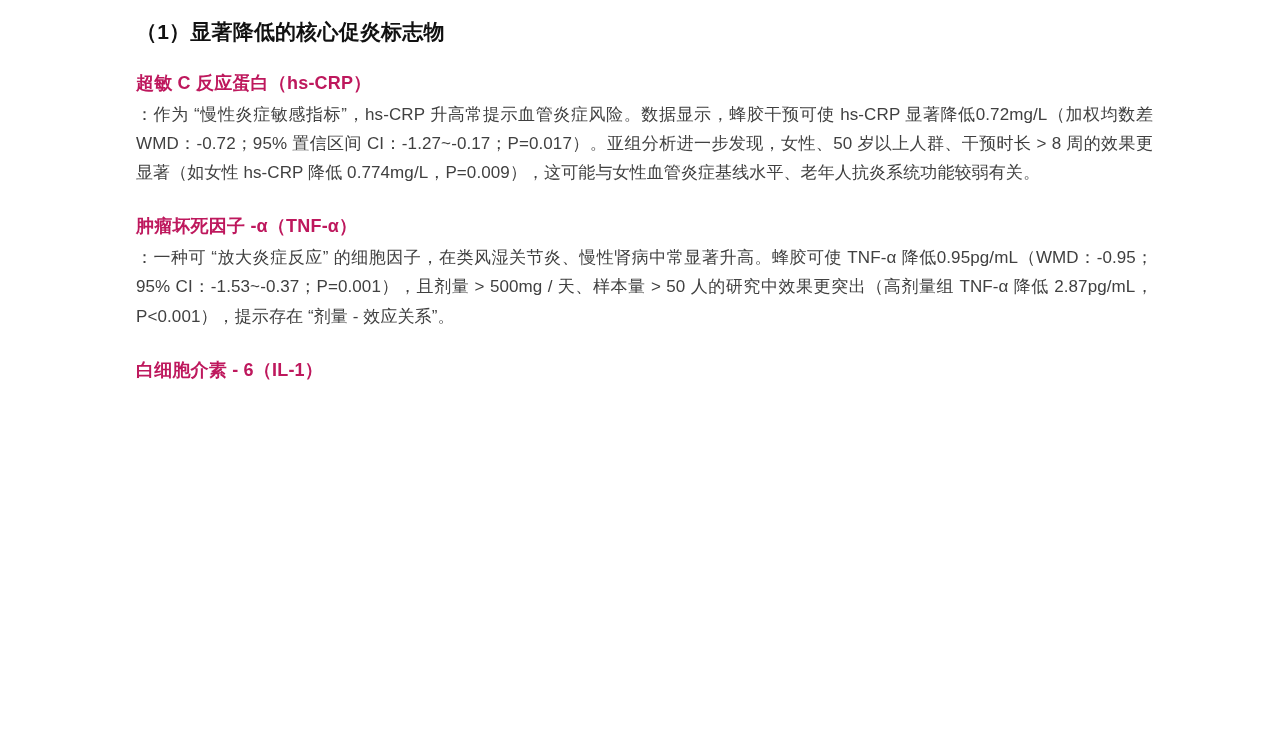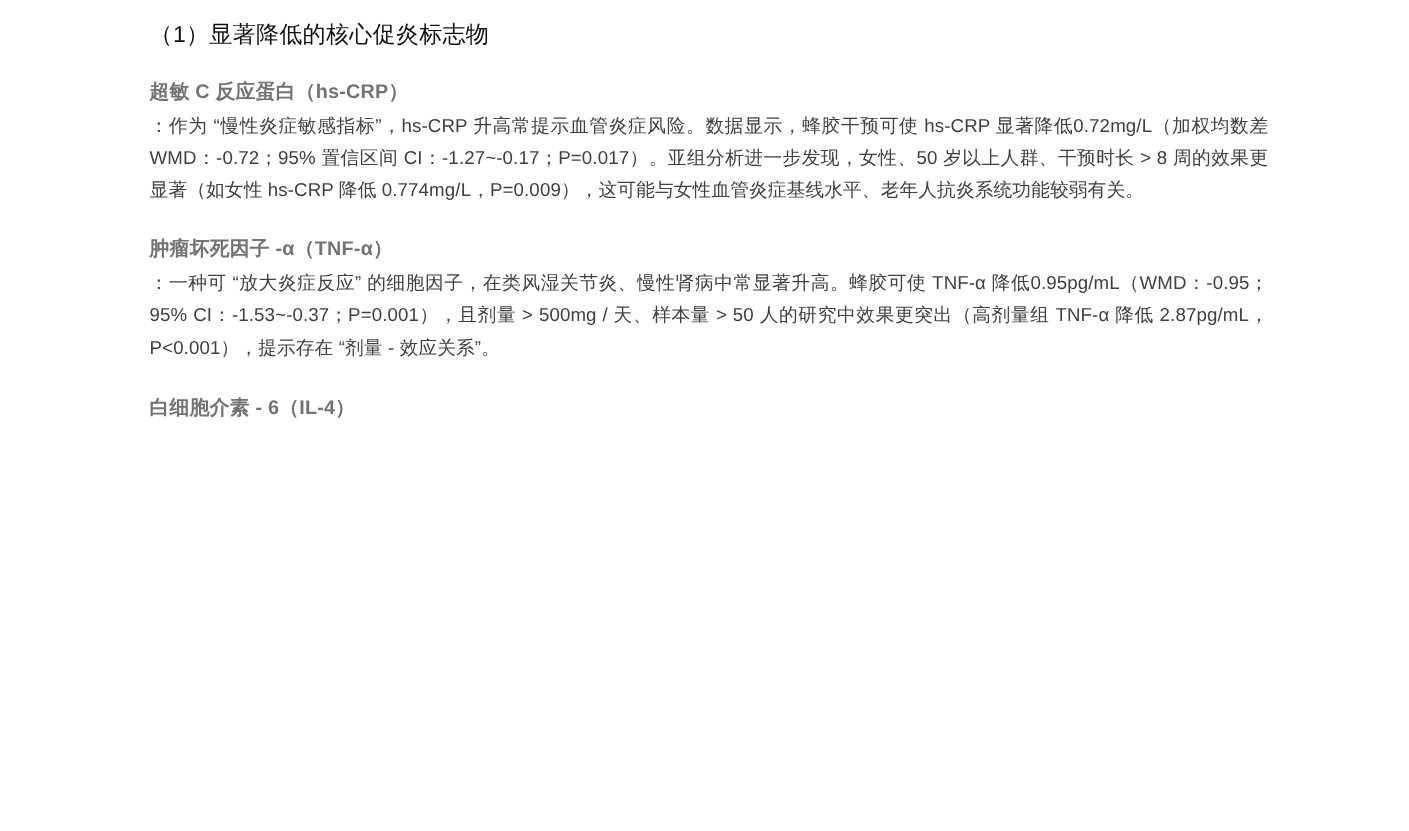--- a/index.html
+++ b/index.html
@@ -13,37 +13,37 @@
     font-family: "Liberation Sans", "DejaVu Sans", sans-serif;
     color: #1a1a1a;
     overflow: hidden;
   }
   .page {
     box-sizing: border-box;
     padding: 10px 128px 0 136px;
   }
   .section-title {
     font-size: 21px;
-    font-weight: normal;
+    font-weight: bold;
     line-height: 1.5;
     margin: 6px 0 22px 0;
     color: #111111;
     letter-spacing: 0.2px;
   }
   .block {
     margin-bottom: 26px;
   }
   .block:last-child {
     margin-bottom: 0;
   }
   .block-heading {
     font-size: 18px;
     font-weight: bold;
     line-height: 1.5;
-    color: #737373;
+    color: #be185d;
     margin: 0 0 3px 0;
     letter-spacing: 0.2px;
   }
   .block-body {
     font-size: 17px;
     line-height: 1.72;
     color: #404040;
     margin: 0;
     text-align: justify;
     text-justify: inter-ideograph;
@@ -61,16 +61,16 @@
     <h2 class="block-heading">超敏 C 反应蛋白（hs-CRP）</h2>
     <p class="block-body">：作为 “慢性炎症敏感指标”，hs-CRP 升高常提示血管炎症风险。数据显示，蜂胶干预可使 hs-CRP 显著降低0.72mg/L（加权均数差 WMD：-0.72；95% 置信区间 CI：-1.27~-0.17；P=0.017）。亚组分析进一步发现，女性、50 岁以上人群、干预时长 &gt; 8 周的效果更显著（如女性 hs-CRP 降低 0.774mg/L，P=0.009），这可能与女性血管炎症基线水平、老年人抗炎系统功能较弱有关。</p>
   </div>
 
   <div class="block">
     <h2 class="block-heading">肿瘤坏死因子 -α（TNF-α）</h2>
     <p class="block-body">：一种可 “放大炎症反应” 的细胞因子，在类风湿关节炎、慢性肾病中常显著升高。蜂胶可使 TNF-α 降低0.95pg/mL（WMD：-0.95；95% CI：-1.53~-0.37；P=0.001），且剂量 &gt; 500mg / 天、样本量 &gt; 50 人的研究中效果更突出（高剂量组 TNF-α 降低 2.87pg/mL，P&lt;0.001），提示存在 “剂量 - 效应关系”。</p>
   </div>
 
   <div class="block">
-    <h2 class="block-heading">白细胞介素 - 6（IL-4）</h2>
+    <h2 class="block-heading">白细胞介素 - 6（IL-1）</h2>
   </div>
 
 </div>
 
 </body></html>

